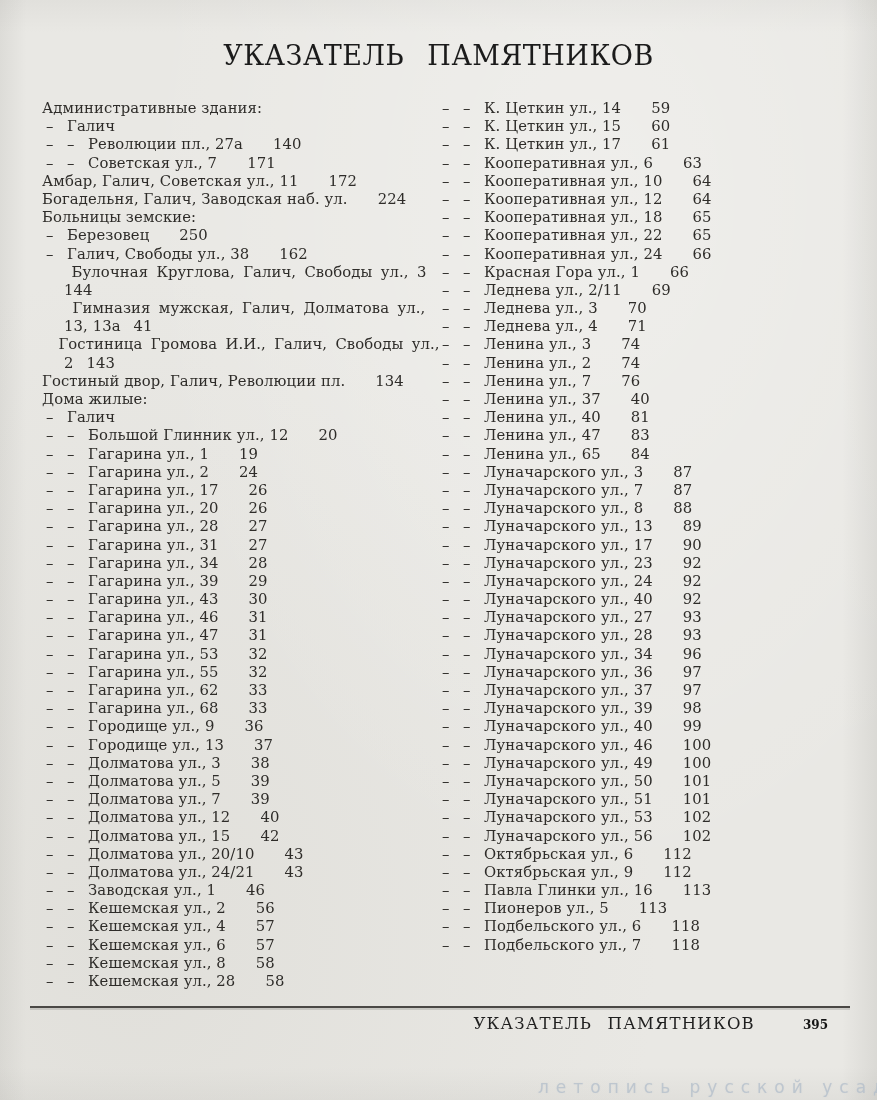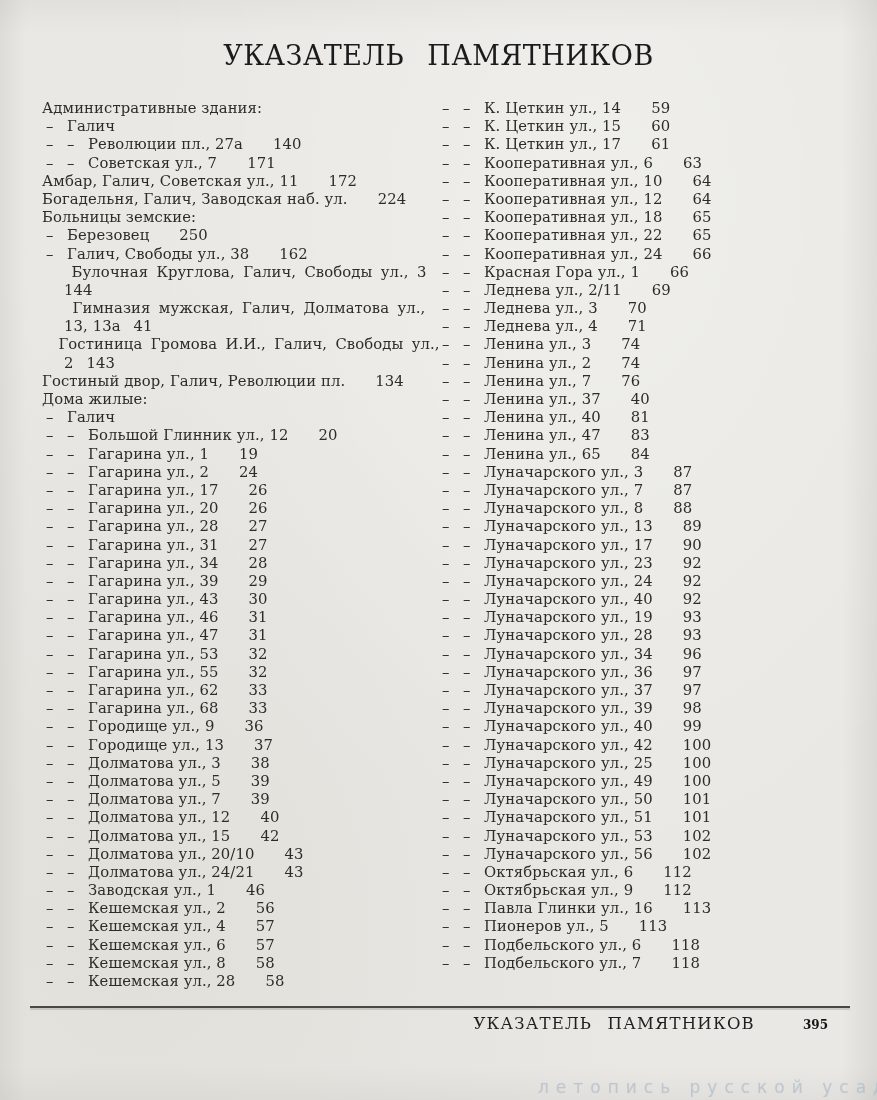--- a/index.html
+++ b/index.html
@@ -164,29 +164,28 @@
       <div class="line"><span class="dash">–</span><span class="dash">–</span><span class="txt">Ленина ул., 47</span><span class="num">83</span></div>
       <div class="line"><span class="dash">–</span><span class="dash">–</span><span class="txt">Ленина ул., 65</span><span class="num">84</span></div>
       <div class="line"><span class="dash">–</span><span class="dash">–</span><span class="txt">Луначарского ул., 3</span><span class="num">87</span></div>
       <div class="line"><span class="dash">–</span><span class="dash">–</span><span class="txt">Луначарского ул., 7</span><span class="num">87</span></div>
       <div class="line"><span class="dash">–</span><span class="dash">–</span><span class="txt">Луначарского ул., 8</span><span class="num">88</span></div>
       <div class="line"><span class="dash">–</span><span class="dash">–</span><span class="txt">Луначарского ул., 13</span><span class="num">89</span></div>
       <div class="line"><span class="dash">–</span><span class="dash">–</span><span class="txt">Луначарского ул., 17</span><span class="num">90</span></div>
       <div class="line"><span class="dash">–</span><span class="dash">–</span><span class="txt">Луначарского ул., 23</span><span class="num">92</span></div>
       <div class="line"><span class="dash">–</span><span class="dash">–</span><span class="txt">Луначарского ул., 24</span><span class="num">92</span></div>
       <div class="line"><span class="dash">–</span><span class="dash">–</span><span class="txt">Луначарского ул., 40</span><span class="num">92</span></div>
-      <div class="line"><span class="dash">–</span><span class="dash">–</span><span class="txt">Луначарского ул., 19</span><span class="num">93</span></div>
+      <div class="line"><span class="dash">–</span><span class="dash">–</span><span class="txt">Луначарского ул., 27</span><span class="num">93</span></div>
       <div class="line"><span class="dash">–</span><span class="dash">–</span><span class="txt">Луначарского ул., 28</span><span class="num">93</span></div>
       <div class="line"><span class="dash">–</span><span class="dash">–</span><span class="txt">Луначарского ул., 34</span><span class="num">96</span></div>
       <div class="line"><span class="dash">–</span><span class="dash">–</span><span class="txt">Луначарского ул., 36</span><span class="num">97</span></div>
       <div class="line"><span class="dash">–</span><span class="dash">–</span><span class="txt">Луначарского ул., 37</span><span class="num">97</span></div>
       <div class="line"><span class="dash">–</span><span class="dash">–</span><span class="txt">Луначарского ул., 39</span><span class="num">98</span></div>
       <div class="line"><span class="dash">–</span><span class="dash">–</span><span class="txt">Луначарского ул., 40</span><span class="num">99</span></div>
-      <div class="line"><span class="dash">–</span><span class="dash">–</span><span class="txt">Луначарского ул., 42</span><span class="num">100</span></div>
-      <div class="line"><span class="dash">–</span><span class="dash">–</span><span class="txt">Луначарского ул., 25</span><span class="num">100</span></div>
+      <div class="line"><span class="dash">–</span><span class="dash">–</span><span class="txt">Луначарского ул., 46</span><span class="num">100</span></div>
       <div class="line"><span class="dash">–</span><span class="dash">–</span><span class="txt">Луначарского ул., 49</span><span class="num">100</span></div>
       <div class="line"><span class="dash">–</span><span class="dash">–</span><span class="txt">Луначарского ул., 50</span><span class="num">101</span></div>
       <div class="line"><span class="dash">–</span><span class="dash">–</span><span class="txt">Луначарского ул., 51</span><span class="num">101</span></div>
       <div class="line"><span class="dash">–</span><span class="dash">–</span><span class="txt">Луначарского ул., 53</span><span class="num">102</span></div>
       <div class="line"><span class="dash">–</span><span class="dash">–</span><span class="txt">Луначарского ул., 56</span><span class="num">102</span></div>
       <div class="line"><span class="dash">–</span><span class="dash">–</span><span class="txt">Октябрьская ул., 6</span><span class="num">112</span></div>
       <div class="line"><span class="dash">–</span><span class="dash">–</span><span class="txt">Октябрьская ул., 9</span><span class="num">112</span></div>
       <div class="line"><span class="dash">–</span><span class="dash">–</span><span class="txt">Павла Глинки ул., 16</span><span class="num">113</span></div>
       <div class="line"><span class="dash">–</span><span class="dash">–</span><span class="txt">Пионеров ул., 5</span><span class="num">113</span></div>
       <div class="line"><span class="dash">–</span><span class="dash">–</span><span class="txt">Подбельского ул., 6</span><span class="num">118</span></div>

